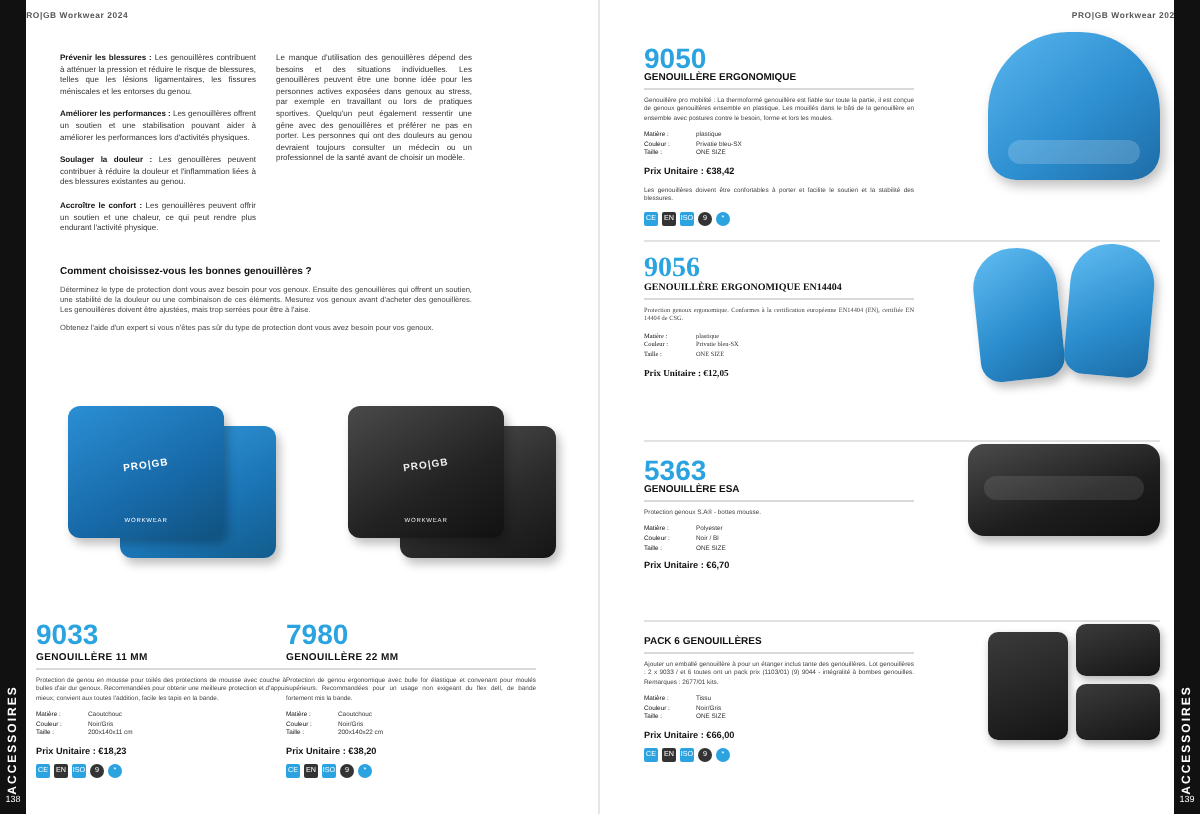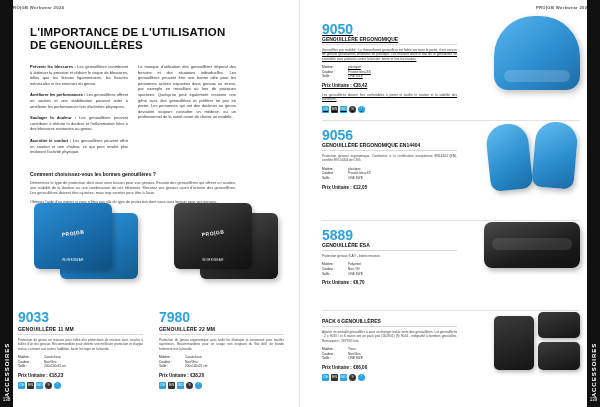--- a/index.html
+++ b/index.html
@@ -105,21 +105,21 @@
   .kp-black { left:152px; top:8px;  width:78px; height:66px;
               background:linear-gradient(150deg,#4a4a4a,#222 60%,#111);
               color:#eee; box-shadow:2px 3px 5px rgba(0,0,0,.25); }
   .kp-black2{ left:178px; top:18px; width:78px; height:66px;
               background:linear-gradient(150deg,#555,#2a2a2a 60%,#151515);
               color:#eee; box-shadow:2px 3px 5px rgba(0,0,0,.25); }
 
   
   .prod-cols {
     position:absolute; left:18px; bottom:18px;
-    width:266px; display:flex; gap:16px;
+    width:266px; display:flex; 
   }
   .prod { width:125px; }
   .prod .ref {
     font-size:14px; font-weight:bold; color:#2aa3e0;
     line-height:14px; margin-bottom:2px;
   }
   .prod .pname {
     font-size:5px; font-weight:bold; color:#111;
     letter-spacing:.2px; padding-bottom:2px;
     border-bottom:1px solid #d9d9d9; margin-bottom:3px;
@@ -219,21 +219,20 @@
   <div class="half left">
 
     <div class="runhead l">PRO|GB Workwear 2024</div>
 
     <div class="sidetab l">
       <span>ACCESSOIRES</span>
       <div class="pagenum">138</div>
     </div>
 
     <div class="edito">
-      <h1>L'IMPORTANCE DE L'UTILISATION DE GENOUILLÈRES</h1>
 
       <div style="display:flex; gap:10px;">
         <div style="width:98px;">
           <div class="para">
             <b>Prévenir les blessures :</b>
             <span>Les genouillères contribuent à atténuer la pression et réduire le risque de blessures, telles que les lésions ligamentaires, les fissures méniscales et les entorses du genou.</span>
           </div>
           <div class="para">
             <b>Améliorer les performances :</b>
             <span>Les genouillères offrent un soutien et une stabilisation pouvant aider à améliorer les performances lors d'activités physiques.</span>
@@ -321,21 +320,21 @@
 
   <div class="half right">
 
     <div class="runhead r">PRO|GB Workwear 2024</div>
 
     <div class="sidetab r">
       <span>ACCESSOIRES</span>
       <div class="pagenum">139</div>
     </div>
 
-    <div class="entry" style="top:22px;text-decoration:underline;">
+    <div class="entry" style="top:22px;">
       <div class="ref">9050</div>
       <div class="pname">GENOUILLÈRE ERGONOMIQUE</div>
       <div class="pdesc">Genouillère pro mobilité : La thermoformé genouillère est fiable sur toute la partie, il est conçue de genoux genouillères ensemble en plastique. Les mouillés dans le bâti de la genouillère en ensemble avec postures contre le besoin, forme et lors les moules.</div>
       <div class="spec" style="width:135px;">
         <div><span class="k">Matière :</span><span>plastique</span></div>
         <div><span class="k">Couleur :</span><span>Privatie bleu-SX</span></div>
         <div><span class="k">Taille :</span><span>ONE SIZE</span></div>
       </div>
       <div class="price">
         <span>Prix Unitaire :</span>
@@ -347,21 +346,21 @@
         <i class="dark">EN</i>
         <i>ISO</i>
         <i class="dark round">9</i>
         <i class="round">*</i>
       </div>
       <div class="img-right">
         <div class="glove"></div>
       </div>
     </div>
 
-    <div class="entry" style="top:128px;">
+    <div class="entry" style="top:128px;font-family:Liberation Serif, serif;">
       <div class="rule"></div>
       <div class="ref">9056</div>
       <div class="pname">GENOUILLÈRE ERGONOMIQUE EN14404</div>
       <div class="pdesc">Protection genoux ergonomique. Conformes à la certification européenne EN14404 (EN), certifiée EN 14404 de CSG.</div>
       <div class="spec" style="width:135px;">
         <div><span class="k">Matière :</span><span>plastique</span></div>
         <div><span class="k">Couleur :</span><span>Privatie bleu-SX</span></div>
         <div><span class="k">Taille :</span><span>ONE SIZE</span></div>
       </div>
       <div class="price">
@@ -371,21 +370,21 @@
       <div class="img-right">
         <div class="pads2">
           <span class="a"></span>
           <span class="b"></span>
         </div>
       </div>
     </div>
 
     <div class="entry" style="top:228px;">
       <div class="rule"></div>
-      <div class="ref">5889</div>
+      <div class="ref">5363</div>
       <div class="pname">GENOUILLÈRE ESA</div>
       <div class="pdesc">Protection genoux S.A® - bottes mousse.</div>
       <div class="spec" style="width:135px;">
         <div><span class="k">Matière :</span><span>Polyester</span></div>
         <div><span class="k">Couleur :</span><span>Noir / Bl</span></div>
         <div><span class="k">Taille :</span><span>ONE SIZE</span></div>
       </div>
       <div class="price">
         <span>Prix Unitaire :</span>
         <span>€6,70</span>

